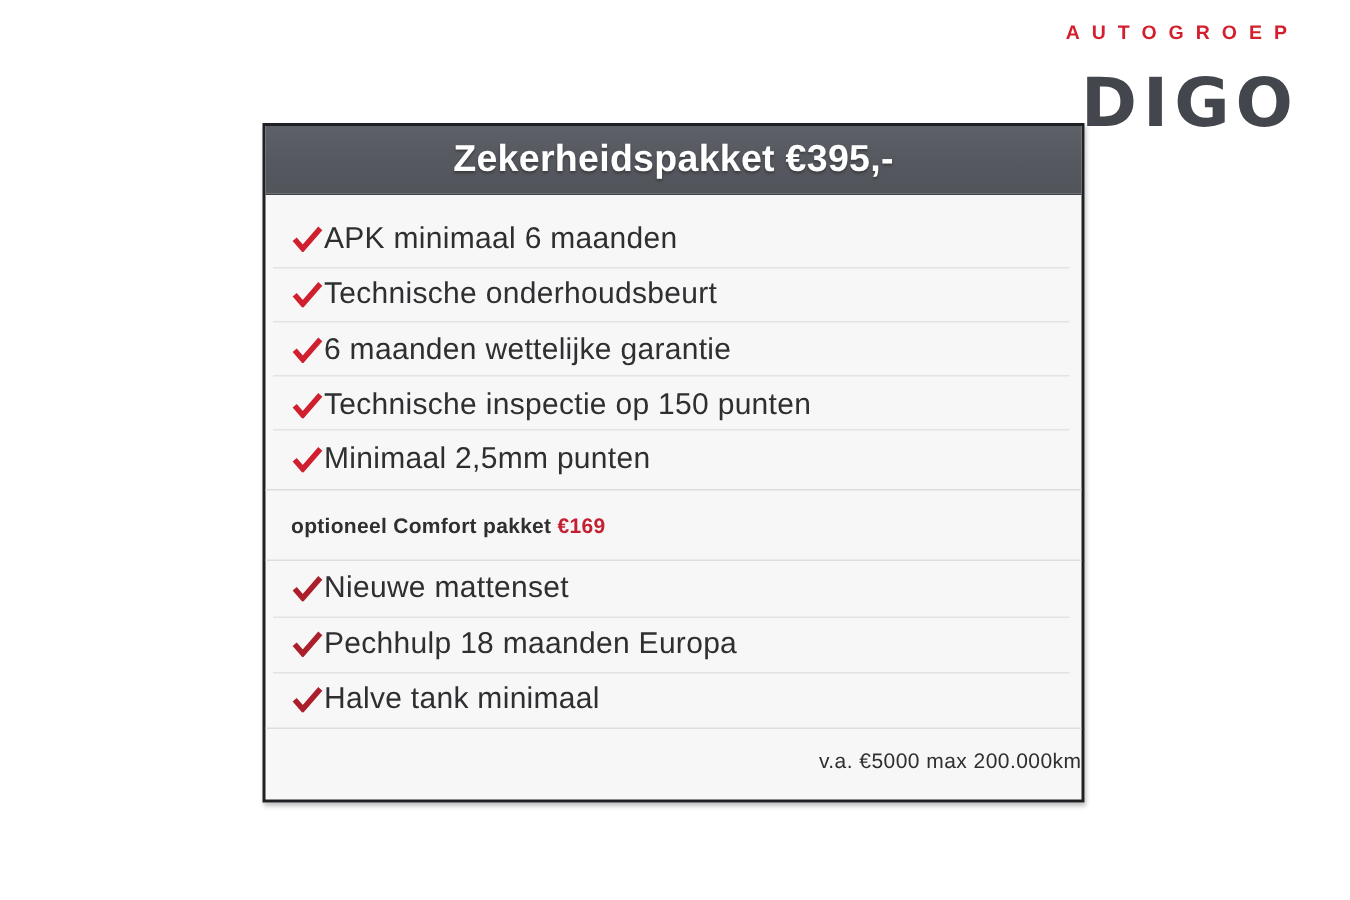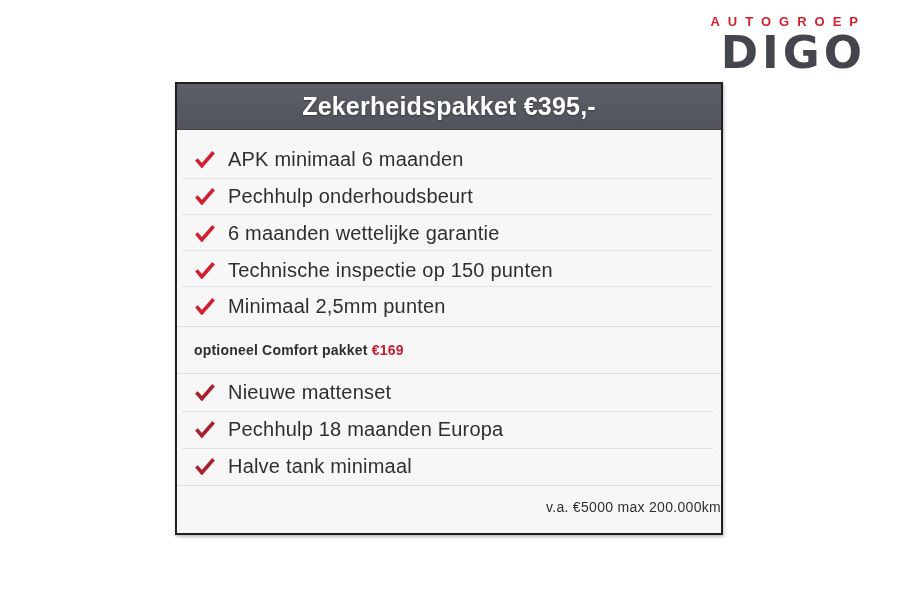--- a/index.html
+++ b/index.html
@@ -5,40 +5,40 @@
   * { margin:0; padding:0; box-sizing:border-box; }
   html,body { width:900px; height:600px; background:#ffffff; overflow:hidden;
               font-family:"Liberation Sans", sans-serif; }
   .canvas { position:relative; width:900px; height:600px; background:#ffffff; }
 
   
   .logo { position:absolute; top:14px; left:0; width:866px; text-align:right; }
   .logo-top { display:block; font-size:13px; font-weight:bold;
               letter-spacing:8px; padding-left:8px; color:var(--logo-red);
               font-family:"Liberation Sans", sans-serif; }
-  .logo-main { display:block; margin-top:1px; font-size:45px; font-weight:bold;
+  .logo-main { display:block; margin-top:17px; font-size:45px; font-weight:bold;
                letter-spacing:4px; padding-left:4px; color:var(--logo-dark);
                font-family:"DejaVu Sans", sans-serif; line-height:1.0; }
 
   
   .card { position:absolute; left:175px; top:82px; width:548px; height:453px;
           background:var(--card-bg); border:2px solid var(--card-border);
           box-shadow:1px 2px 3px rgba(0,0,0,0.25); }
   .card-header { position:absolute; left:0; top:0; right:0; height:46px;
                  background:linear-gradient(180deg, #5d6066 0%, var(--header-bg) 55%, #515459 100%);
                  display:flex; align-items:center; justify-content:center;
                  border-bottom:1px solid #3c3f44; }
   .card-title { color:#ffffff; font-weight:bold; font-size:25px;
                 letter-spacing:0.2px; text-shadow:0 1px 2px rgba(0,0,0,0.35); }
 
   .row { position:absolute; left:17px; right:10px; height:0;
          display:flex; align-items:center; }
   .check { width:22px; height:18px; flex:0 0 22px; margin-top:-16px; }
   .check svg { width:22px; height:18px; display:block; }
-  .row .label { margin-left:12px; margin-top:-16px; font-size:20px;
+  .row .label { margin-top:-16px; font-size:20px;
                 color:var(--text-dark); letter-spacing:0.2px; white-space:nowrap; }
   .row, .sep { transform:translateY(0); }
   .row .check, .row .label { transform:translateY(8px); }
 
   .sep { position:absolute; left:5px; right:8px; height:1px;
          background:var(--divider); }
   .sep.wide { left:0; right:0; background:#dddde0; }
 
   .opt-heading { position:absolute; left:17px; right:10px;
                  font-size:14px; font-weight:bold; color:var(--text-dark);
@@ -77,21 +77,21 @@
         <span class="label">APK minimaal 6 maanden</span>
       </div>
       <div class="sep" style="top:94px"></div>
 
       <div class="row" style="top:112px">
         <span class="check">
             <svg viewBox="0 0 24 20" fill="none">
               <path d="M2.5 10.5 L8.5 17.5 L21.5 2.5" stroke="currentColor" stroke-width="4"></path>
             </svg>
           </span>
-        <span class="label">Pechhulp onderhoudsbeurt</span>
+        <span class="label">Technische onderhoudsbeurt</span>
       </div>
       <div class="sep" style="top:130px"></div>
 
       <div class="row" style="top:149px">
         <span class="check">
             <svg viewBox="0 0 24 20" fill="none">
               <path d="M2.5 10.5 L8.5 17.5 L21.5 2.5" stroke="currentColor" stroke-width="4"></path>
             </svg>
           </span>
         <span class="label">6 maanden wettelijke garantie</span>

